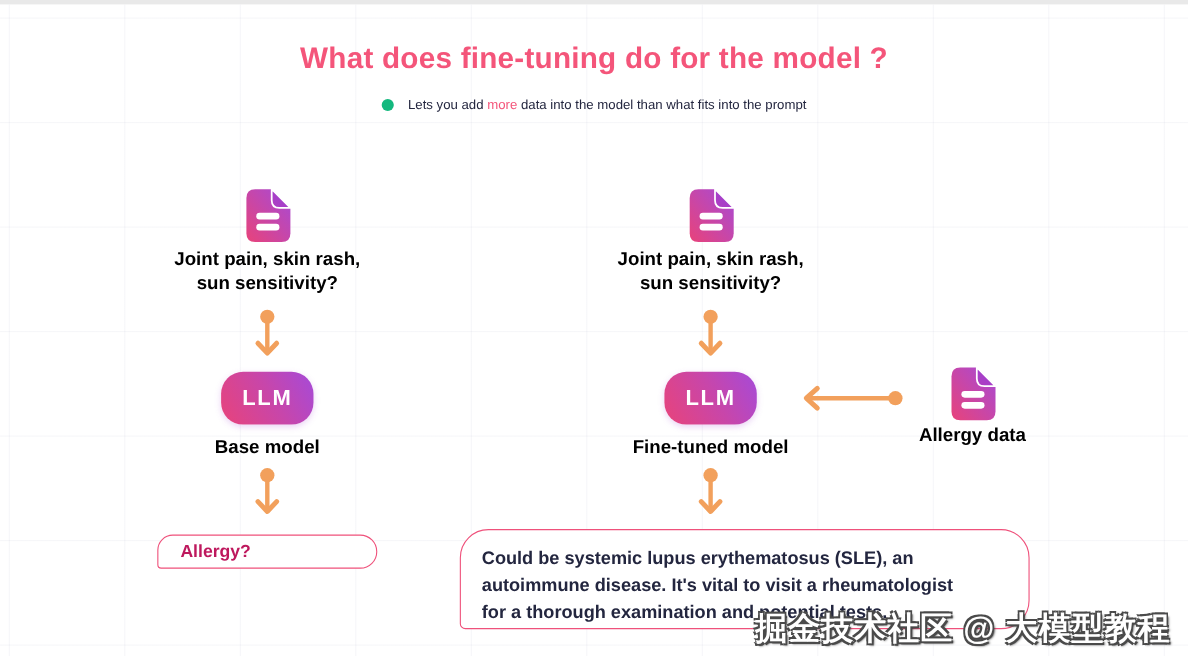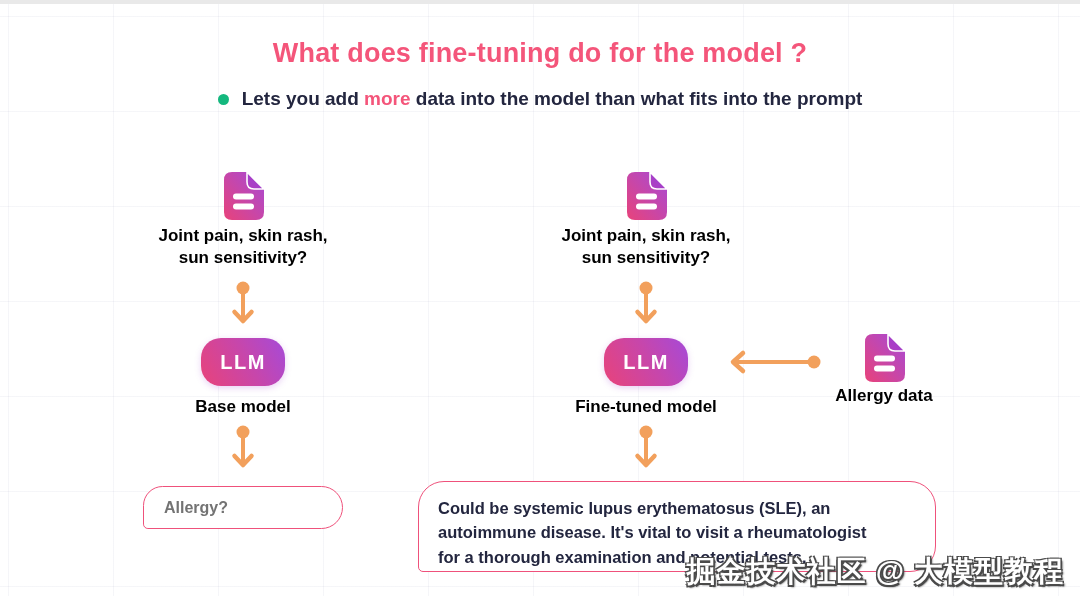--- a/index.html
+++ b/index.html
@@ -34,46 +34,46 @@
   }
   .bullets{
     position:absolute;top:84px;left:0;right:0;
     display:flex;flex-direction:column;align-items:center;gap:13px;
   }
   .bullet-row{display:flex;align-items:center;}
   .bullet-dot{
     width:11px;height:11px;border-radius:50%;
     background:#14b87e;margin-right:13px;flex:0 0 auto;
   }
-  .bullet-text{font-size:19px;font-weight:700;color:#23263f;white-space:nowrap;}
+  .bullet-text{font-size:12px;font-weight:400;color:#23263f;white-space:nowrap;}
   .hl{color:#f4557a;}
 
   .abs{position:absolute;}
   .node-label{
     font-size:17px;font-weight:600;color:#000000;
     text-align:center;white-space:pre-line;line-height:1.32;
   }
   .llm-btn{
     width:84px;height:48px;border-radius:20px;
     background:linear-gradient(60deg,#e8437a 0%,#c746ab 55%,#a54ad9 100%);
     display:flex;align-items:center;justify-content:center;
     color:#ffffff;font-size:20px;font-weight:800;letter-spacing:1.5px;
     box-shadow:0 2px 6px rgba(166,74,217,0.25);
   }
   .bubble{
     border:1.6px solid #ef517b;
     background:#ffffff;
     box-sizing:border-box;
   }
   .bubble-small{
-    width:200px;height:43px;
+    width:200px;height:31px;
     border-radius:20px 22px 22px 5px;
     display:flex;align-items:center;
     padding-left:20px;
-    font-size:16px;font-weight:600;color:#737373;
+    font-size:16px;font-weight:600;color:#be185d;
   }
   .bubble-large{
     width:518px;height:91px;
     border-radius:26px 26px 26px 5px;
     padding:14px 18px 0 19px;
     font-size:16.5px;font-weight:600;color:#23263f;
     line-height:1.47;white-space:pre-line;
   }
   .watermark{
     position:absolute;right:16px;bottom:8px;

